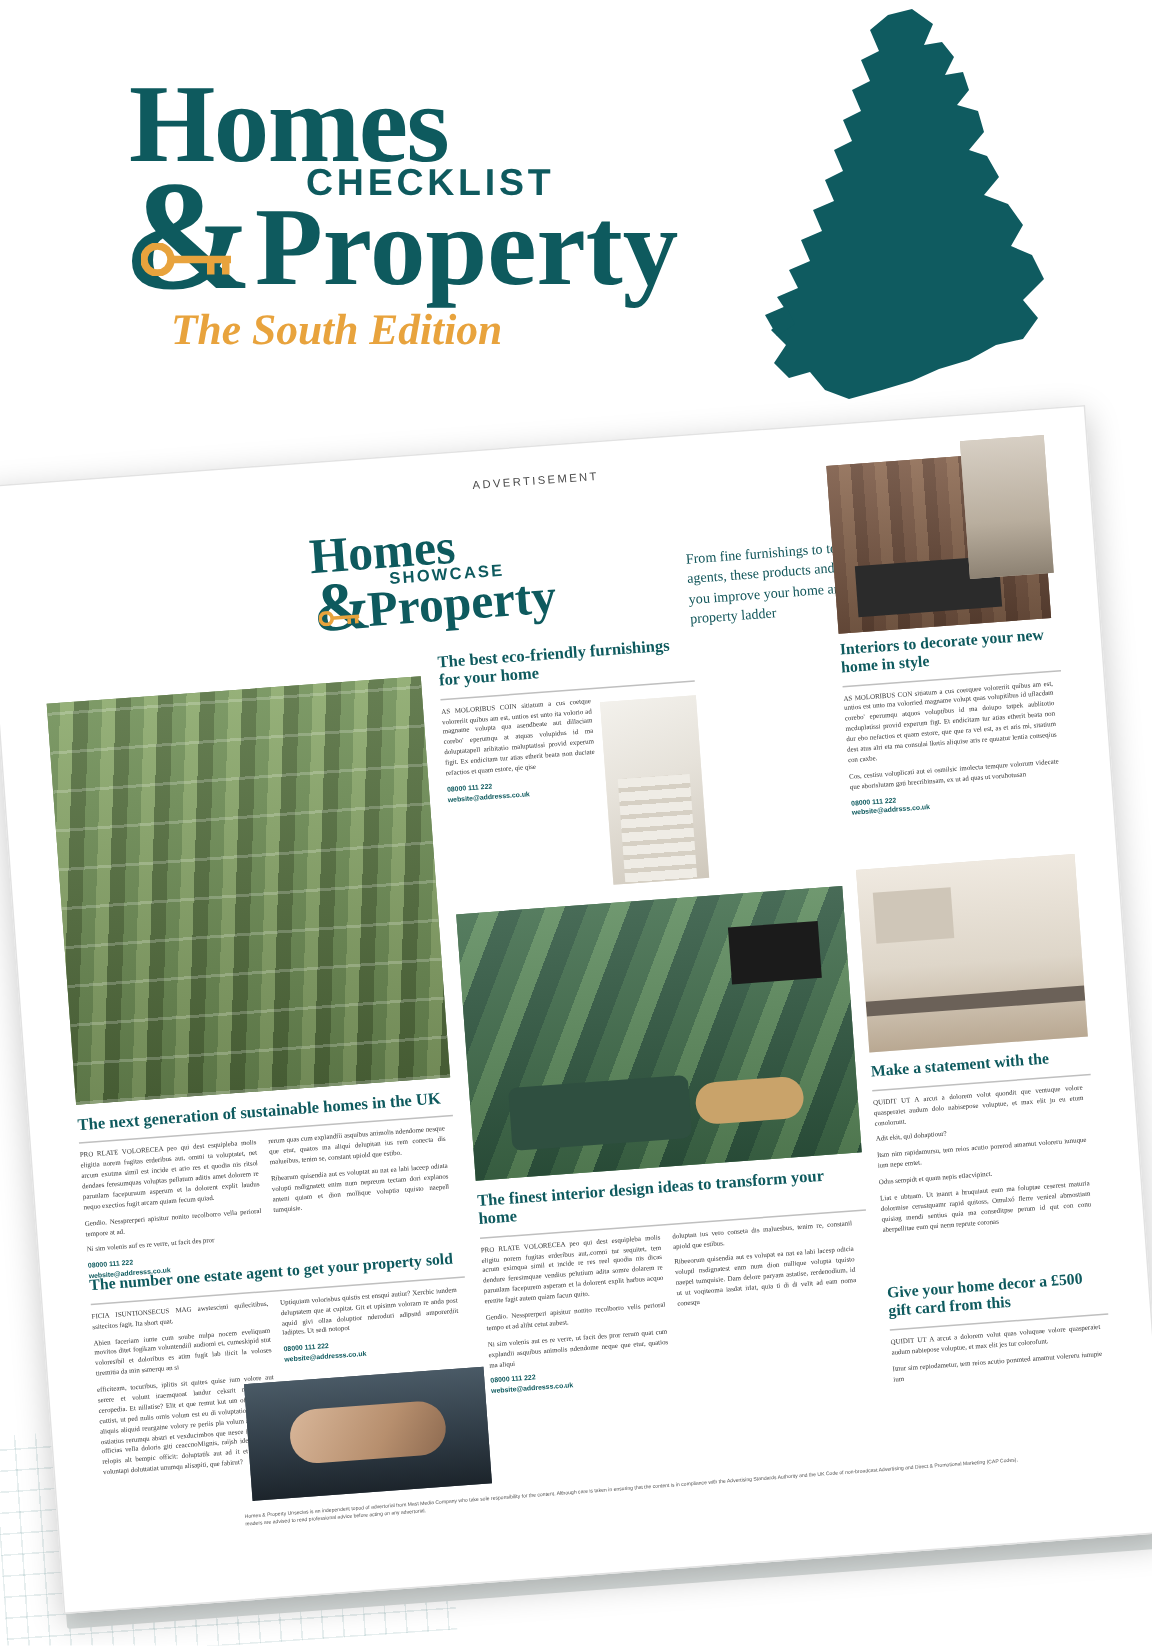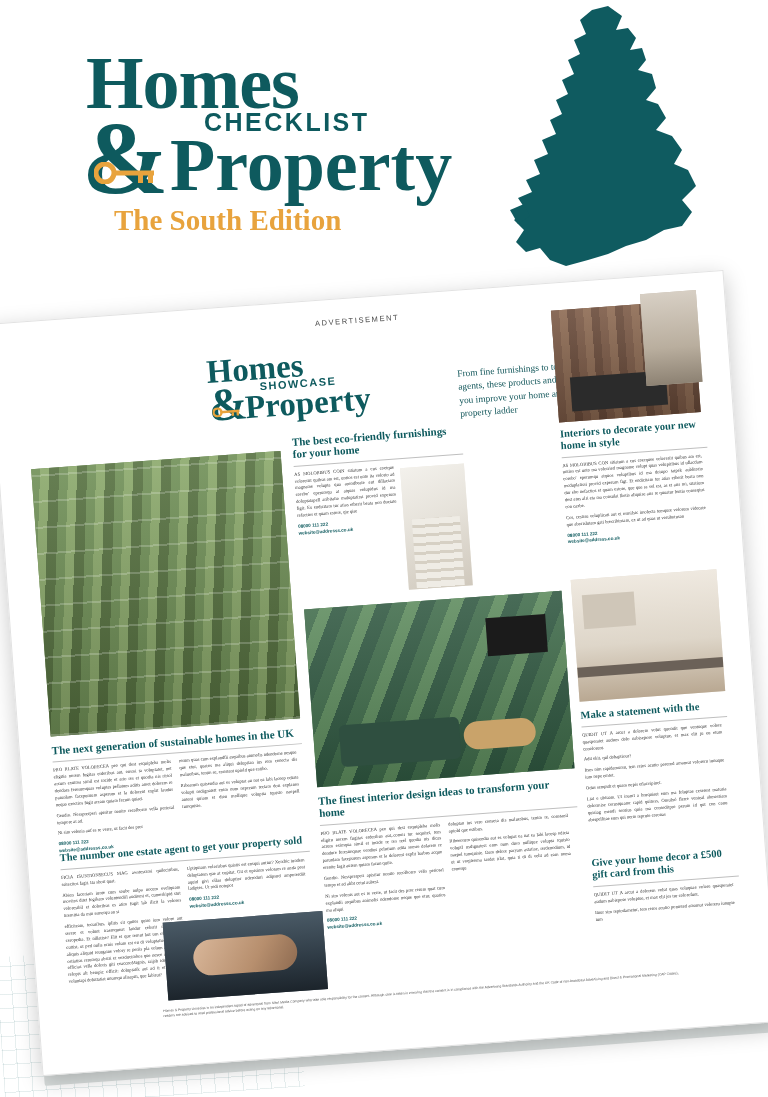--- a/index.html
+++ b/index.html
@@ -80,20 +80,21 @@
     font-weight: bold;
     font-size: 25px;
     letter-spacing: 2.5px;
     color: #0e5a5e;
   }
   .brand-edition {
     position: absolute;
     left: 28px;
     top: 152px;
     font-family: "Liberation Serif", serif;
+    font-style: italic;
     font-weight: bold;
     font-size: 29px;
     color: #e8a33d;
   }
   
   .key-glyph {
     position: absolute;
     left: 8px;
     top: 46px;
     width: 62px;

